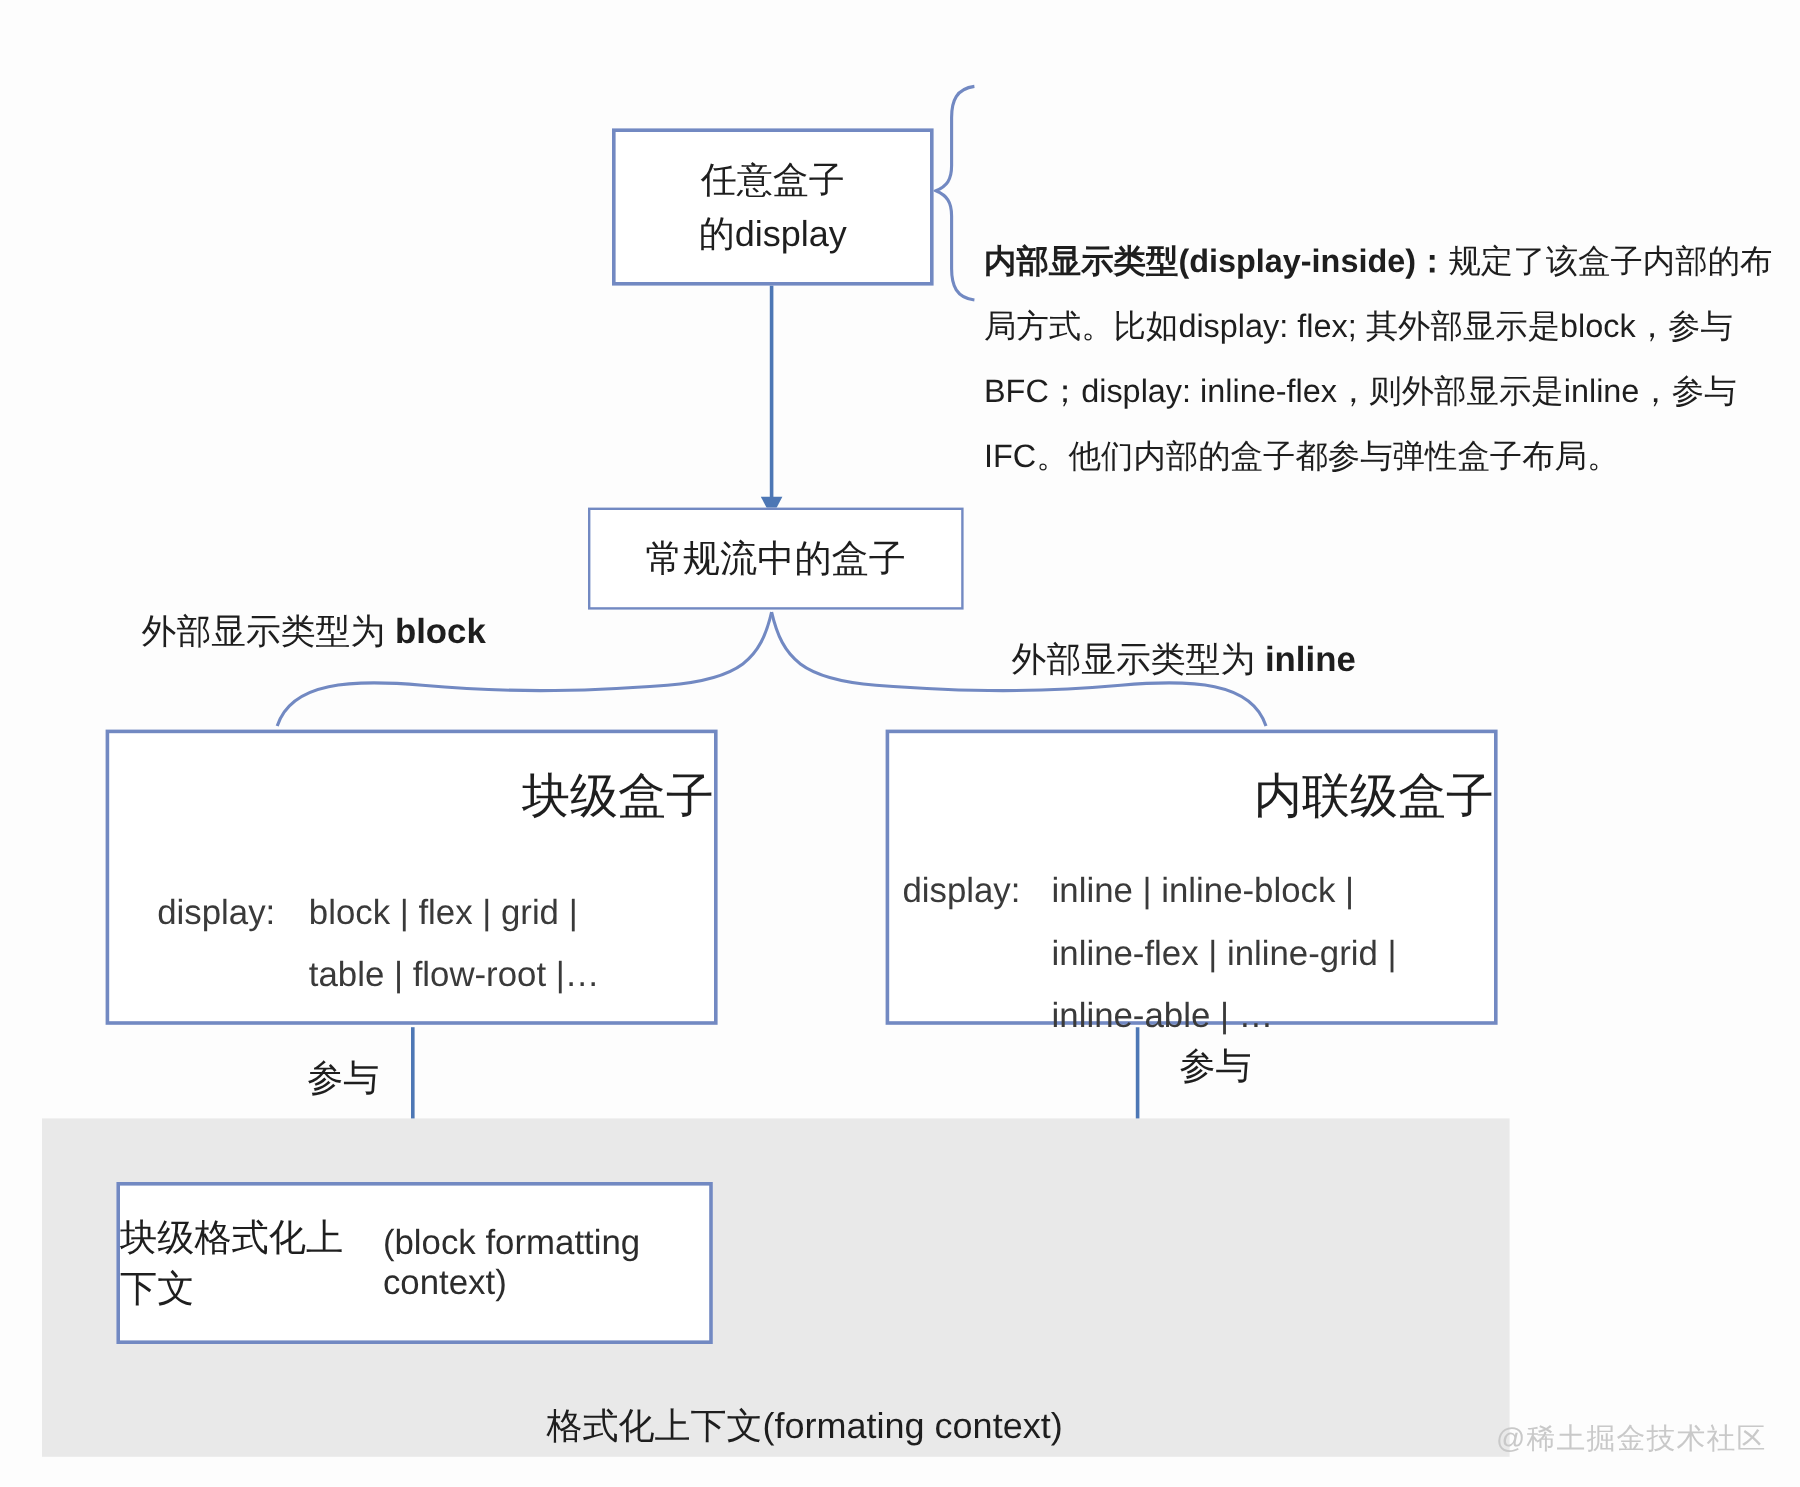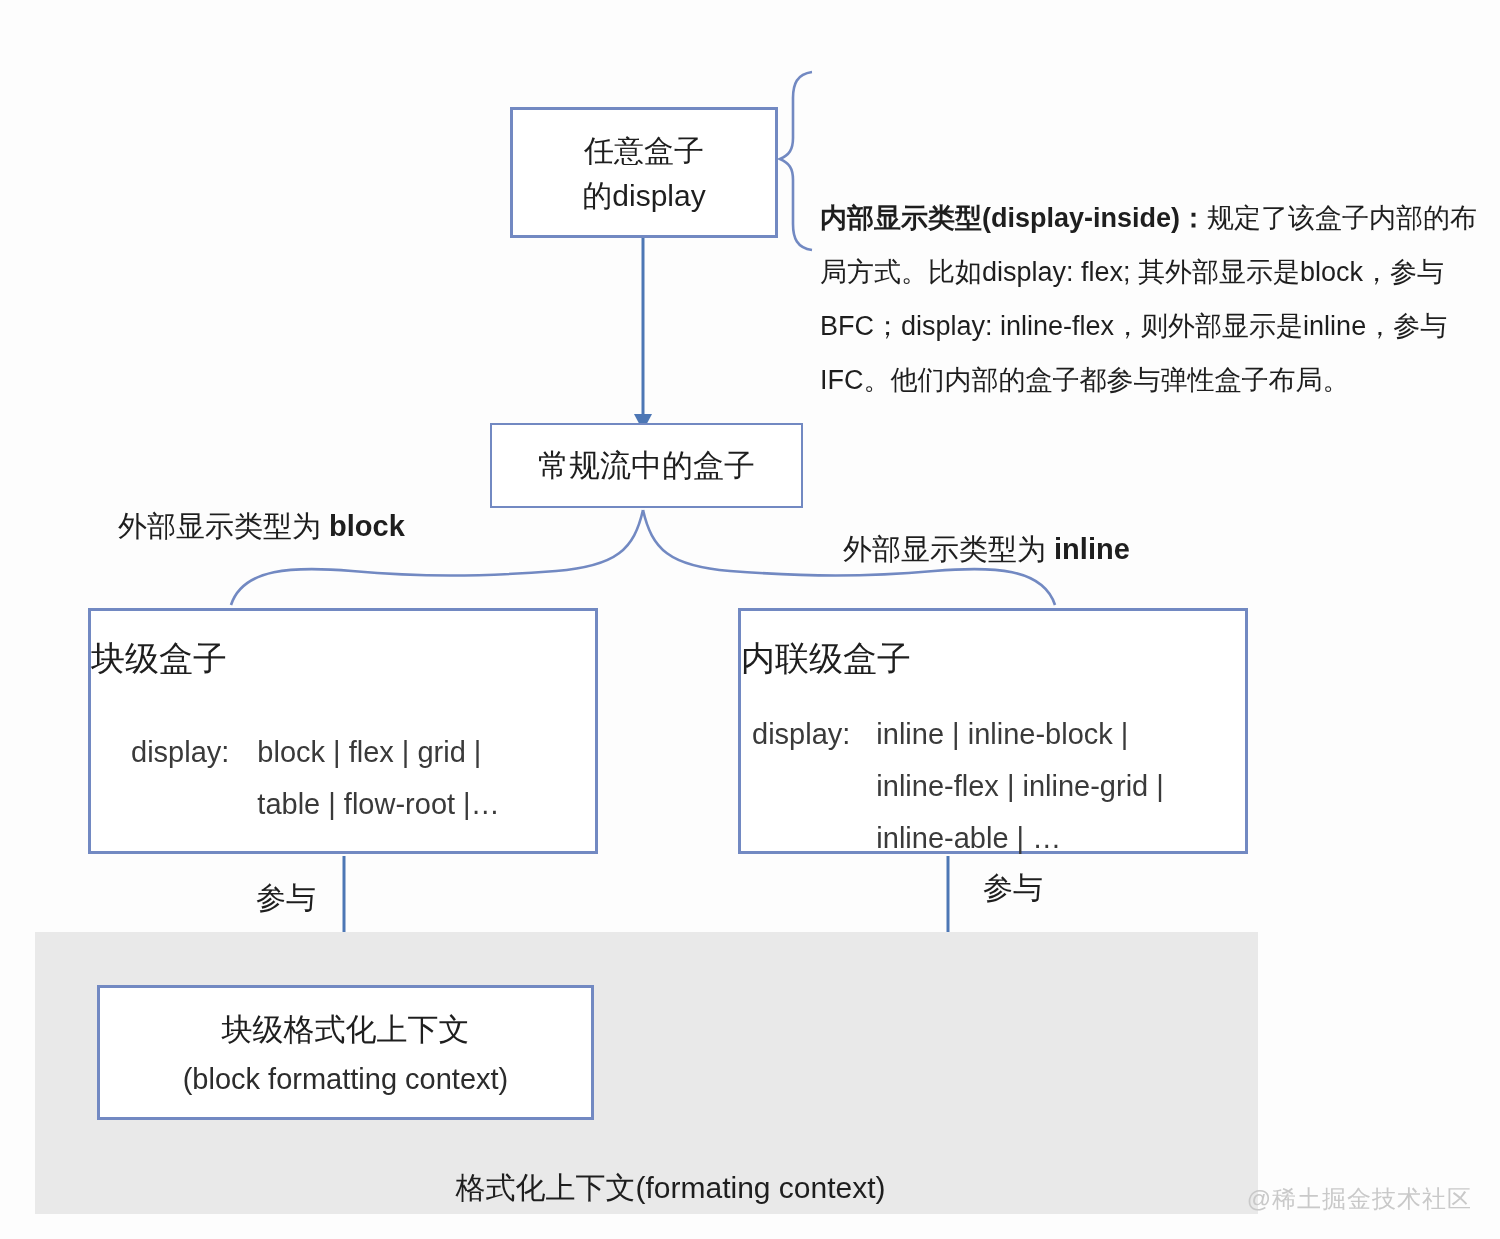--- a/index.html
+++ b/index.html
@@ -36,27 +36,27 @@
   .edge-label b{font-weight:bold;}
   .lbl-left-branch{left:118px;top:507px;}
   .lbl-right-branch{left:843px;top:507px;margin-top:23px;}
   .lbl-participate{position:absolute;font-size:30px;}
   .lbl-participate-left{left:256px;top:878px;}
   .lbl-participate-right{left:983px;top:868px;}
 
   .big-box{width:510px;height:246px;top:608px;}
   .big-box-left{left:88px;}
   .big-box-right{left:738px;}
-  .big-title{text-align:left;font-size:34px;margin-top:25px;}
+  .big-title{text-align:right;font-size:40px;margin-top:25px;}
   .prop-row{display:flex;font-size:29px;line-height:52px;color:var(--muted);}
   .big-box-left .prop-row{margin-top:44px;padding-left:40px;gap:28px;}
   .big-box-right .prop-row{margin-top:26px;padding-left:11px;gap:26px;}
 
   .gray-band{position:absolute;left:35px;top:932px;width:1223px;height:282px;background:var(--gray);}
-  .fc-box{width:497px;height:135px;top:985px;display:flex;flex-direction:column;align-items:center;
+  .fc-box{width:497px;height:135px;top:985px;display:flex;flex-direction:row;align-items:center;
           justify-content:center;gap:12px;}
   .fc-box .t1{font-size:31px;}
   .fc-box .t2{font-size:29px;color:#2c2c2c;}
   .fc-left{left:97px;}
   .fc-right{left:693px;}
   .gray-caption{position:absolute;left:35px;top:1168px;width:1223px;text-align:center;font-size:30px;padding-left:48px;}
   .watermark{position:absolute;right:28px;top:1183px;font-size:24px;color:var(--wm);letter-spacing:1px;}
 </style>
 </head>
 <body>

